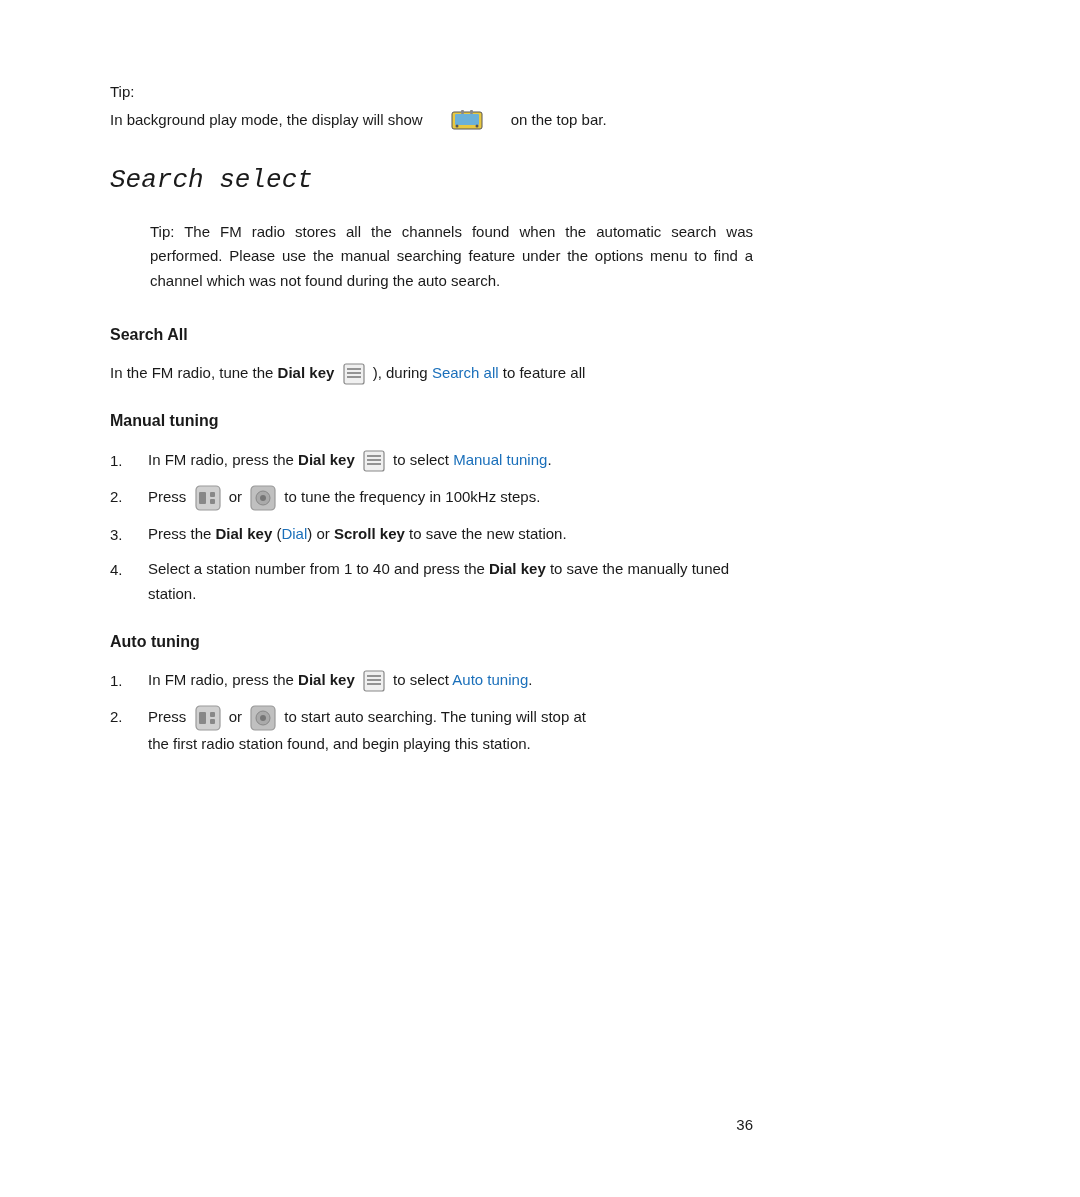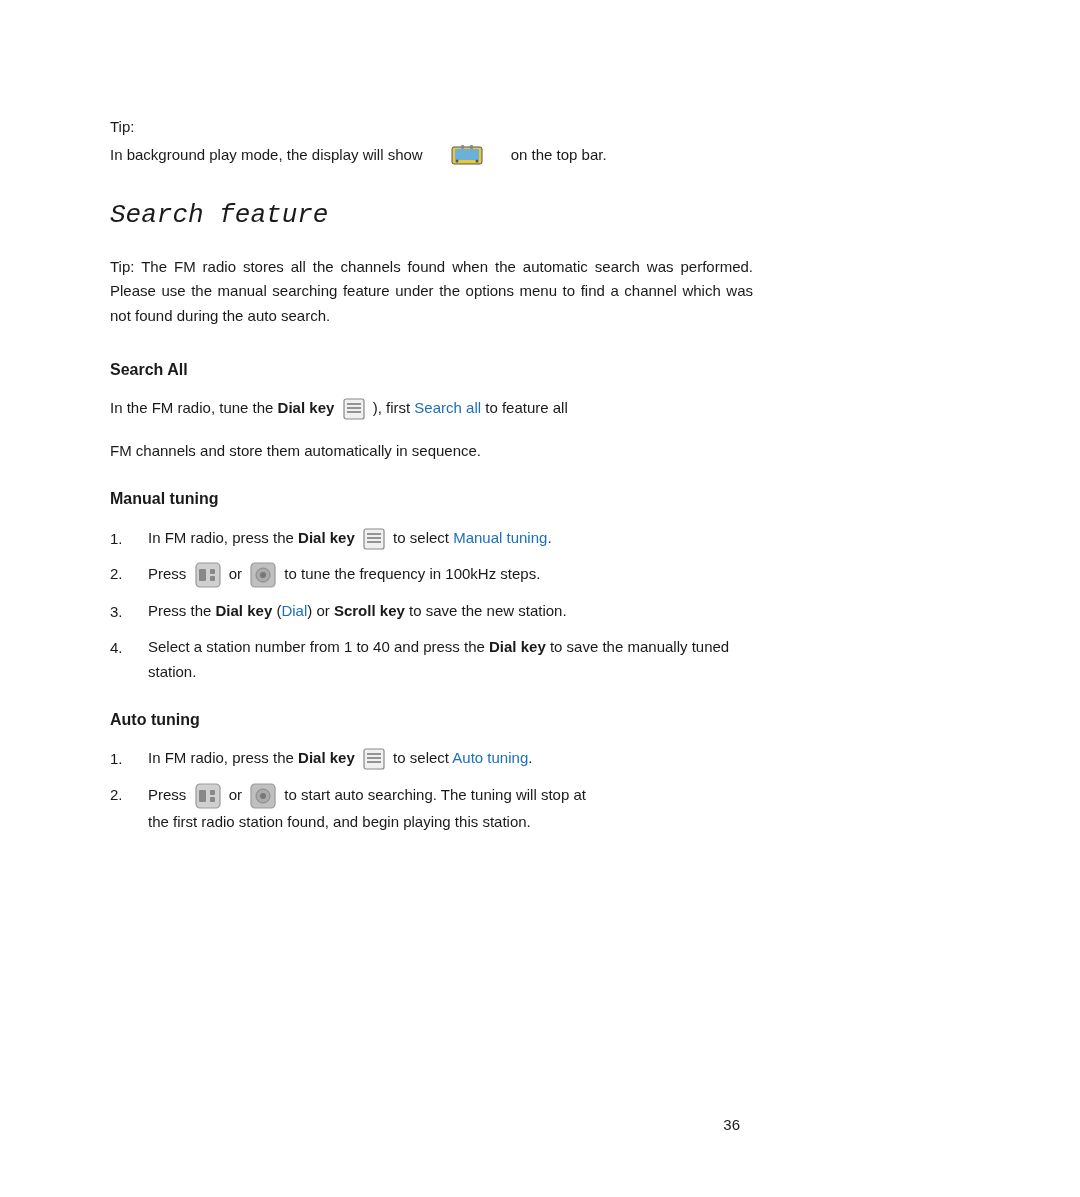--- a/index.html
+++ b/index.html
@@ -8,21 +8,21 @@
       background: #ffffff;
       font-family: Arial, Helvetica, sans-serif;
       font-size: 15px;
       color: #1a1a1a;
       line-height: 1.6;
     }
 
     .page {
       width: 863px;
       min-height: 1197px;
-      padding: 115px 110px 80px 110px;
+      padding: 80px 110px 80px 110px;
       position: relative;
     }
 
     .tip-label {
       font-size: 15px;
       color: #1a1a1a;
       margin-bottom: 4px;
     }
 
     .tip-line {
@@ -42,20 +42,21 @@
       color: #1a1a1a;
       margin-bottom: 18px;
     }
 
     .tip-block {
       font-size: 15px;
       color: #1a1a1a;
       text-align: justify;
       margin-bottom: 28px;
       line-height: 1.65;
+      margin-left: 40px;
     }
 
     .subsection-title {
       font-size: 16px;
       font-weight: bold;
       color: #1a1a1a;
       margin-bottom: 14px;
       margin-top: 8px;
     }
 
@@ -98,21 +99,21 @@
     }
 
     .list-content {
       flex: 1;
       text-align: left;
     }
 
     .page-number {
       position: absolute;
       bottom: 60px;
-      right: 123px;
+      right: 110px;
       font-size: 15px;
       color: #1a1a1a;
     }
 
     .section-divider {
       margin-bottom: 22px;
     }
   </style>
 </head>
 <body>
@@ -127,43 +128,42 @@
       <rect x="1" y="3" width="30" height="17" rx="2" ry="2" fill="#e8c840" stroke="#555" stroke-width="1"></rect>
       <rect x="4" y="5" width="24" height="11" rx="1" fill="#6ab0d8"></rect>
       <circle cx="6" cy="17" r="1.5" fill="#555"></circle>
       <circle cx="26" cy="17" r="1.5" fill="#555"></circle>
       <rect x="10" y="1" width="3" height="4" rx="1" fill="#888"></rect>
       <rect x="19" y="1" width="3" height="4" rx="1" fill="#888"></rect>
     </svg>
     <span>on the top bar.</span>
   </div>
 
-  <div class="section-title">Search feature</div>
+  <div class="section-title">Search select</div>
 
   <div class="tip-block">Tip: The FM radio stores all the channels found when the automatic search was performed. Please use the manual searching feature under the options menu to find a channel which was not found during the auto search.</div>
 
   <div class="section-divider">
     <div class="subsection-title">Search All</div>
     <div class="para">
       <span>In the FM radio, tune the</span>
       <span class="bold"> </span>
       <span class="bold">Dial key</span>
       
       <svg width="24" height="22" viewBox="0 0 24 22" style="display:inline-block;vertical-align:middle;margin:0 3px;">
         <rect x="2" y="1" width="20" height="20" rx="2" fill="#f0f0f0" stroke="#888" stroke-width="1.2"></rect>
         <line x1="5" y1="6" x2="19" y2="6" stroke="#555" stroke-width="1.2"></line>
         <line x1="5" y1="10" x2="19" y2="10" stroke="#555" stroke-width="1.2"></line>
         <line x1="5" y1="14" x2="19" y2="14" stroke="#555" stroke-width="1.2"></line>
       </svg>
-      <span>), first </span>
+      <span>), during </span>
       <a class="link-blue">Search all</a>
       <span> </span>
       <span>to feature all</span>
     </div>
-    <div class="para">FM channels and store them automatically in sequence.</div>
   </div>
 
   <div class="section-divider">
     <div class="subsection-title">Manual tuning</div>
     <ol class="numbered-list">
 
       <li>
         <span class="list-num">1.</span>
         <span class="list-content">
           In FM radio, press the <span class="bold">Dial key</span>

